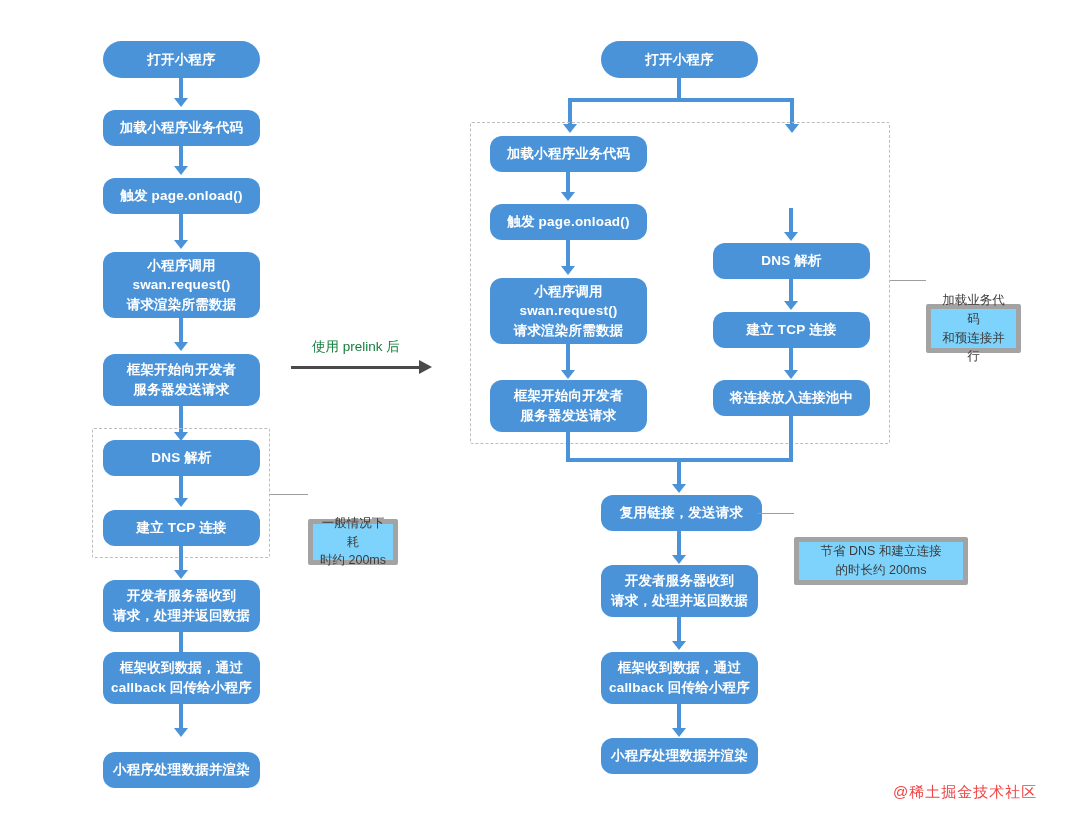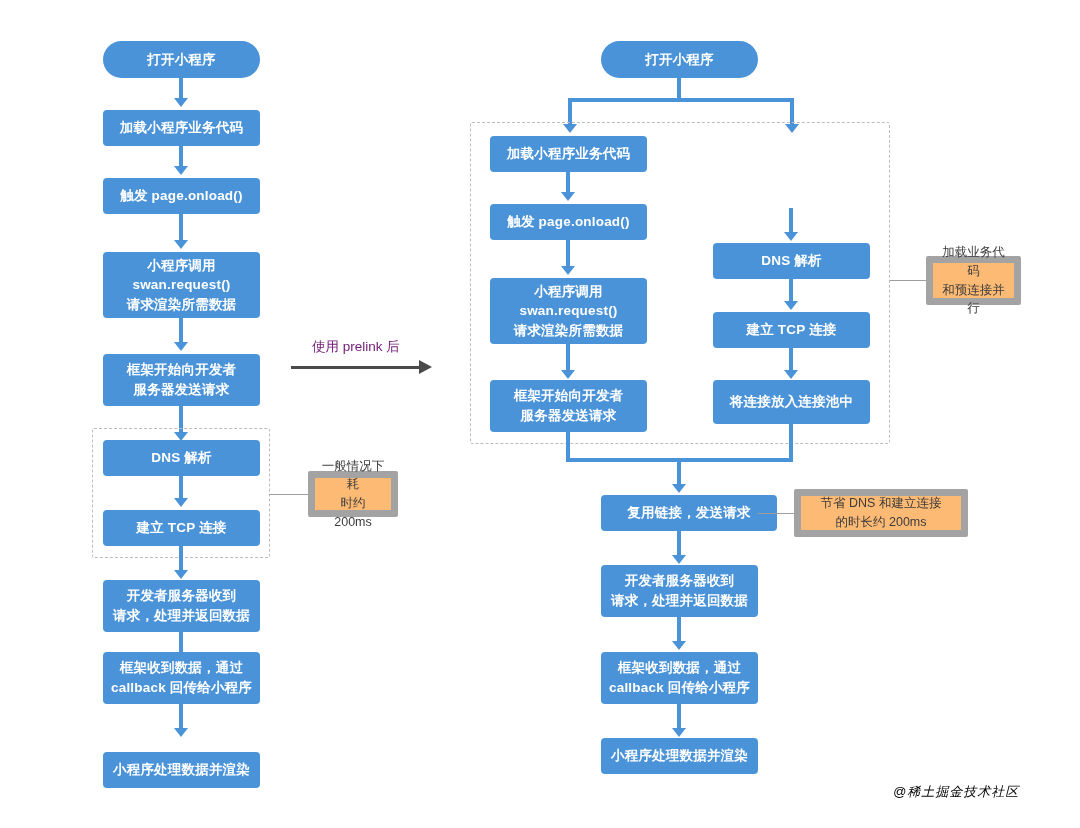--- a/index.html
+++ b/index.html
@@ -23,21 +23,21 @@
     box-sizing: border-box;
     background: #4a93d9;
     color: #ffffff;
     display: flex;
     align-items: center;
     justify-content: center;
     text-align: center;
     font-size: 13.5px;
     font-weight: bold;
     line-height: 1.45;
-    border-radius: 4px;
+    border-radius: 12px;
     letter-spacing: 0.2px;
     white-space: pre-line;
     padding: 2px 4px;
   }
   .node.pill {
     border-radius: 22px;
     text-align: right;
   }
   
   .vline {
@@ -63,32 +63,33 @@
     position: absolute;
     box-sizing: border-box;
     border: 1.5px dashed #bdbdbd;
     background: transparent;
     border-radius: 2px;
   }
   
   .callout {
     position: absolute;
     box-sizing: border-box;
-    border: 7px solid #a3a3a3;
-    background: #fdba74;
+    border: 5px solid #a3a3a3;
+    background: #7dd3fc;
     color: #3c3c3c;
     font-size: 12.5px;
     line-height: 1.5;
     display: flex;
     align-items: center;
     justify-content: center;
     text-align: center;
     white-space: pre-line;
     border-radius: 2px;
     padding: 2px 6px;
+    margin-top: 48px;
   }
   .leader {
     position: absolute;
     height: 1px;
     background: #9e9e9e;
   }
   
   .transition-line {
     position: absolute;
     height: 3px;
@@ -98,31 +99,30 @@
     position: absolute;
     width: 0;
     height: 0;
     border-top: 7px solid transparent;
     border-bottom: 7px solid transparent;
     border-left: 13px solid #4a4a4a;
   }
   .transition-label {
     position: absolute;
     font-size: 13.5px;
-    color: #701a75;
+    color: #15803d;
     white-space: nowrap;
   }
   
   .watermark {
     position: absolute;
-    font-size: 13px;
-    color: #000000;
+    font-size: 15px;
+    color: #ef4444;
     white-space: nowrap;
     letter-spacing: 1px;
-    font-style: italic;
   }
 </style>
 </head>
 <body>
 
 <div id="canvas">
 
   <div class="node pill" style="left:103px; top:41px; width:157px; height:37px;">打开小程序</div>
   <div class="vline" style="left:179px; top:78px; height:22px;"></div>
   <div class="arrowhead" style="left:174px; top:98px;"></div>
@@ -208,33 +208,33 @@
   <div class="arrowhead" style="left:784px; top:232px;"></div>
 
   <div class="node" style="left:713px; top:243px; width:157px; height:36px;">DNS 解析</div>
   <div class="vline" style="left:789px; top:279px; height:24px;"></div>
   <div class="arrowhead" style="left:784px; top:301px;"></div>
 
   <div class="node" style="left:713px; top:312px; width:157px; height:36px;">建立 TCP 连接</div>
   <div class="vline" style="left:789px; top:348px; height:24px;"></div>
   <div class="arrowhead" style="left:784px; top:370px;"></div>
 
-  <div class="node" style="left:713px; top:380px; width:157px; height:44px;">将连接放入连接池中</div>
+  <div class="node" style="left:713px; top:380px; width:157px; height:36px;">将连接放入连接池中</div>
 
   <div class="leader" style="left:890px; top:280px; width:36px;"></div>
   <div class="callout" style="left:926px; top:256px; width:95px; height:49px;">加载业务代码
 和预连接并行</div>
 
   <div class="vline" style="left:566px; top:432px; height:30px;"></div>
   <div class="vline" style="left:789px; top:416px; height:46px;"></div>
   <div class="hline" style="left:566px; top:458px; width:227px;"></div>
   <div class="vline" style="left:677px; top:458px; height:28px;"></div>
   <div class="arrowhead" style="left:672px; top:484px;"></div>
 
-  <div class="node" style="left:601px; top:495px; width:176px; height:36px;">复用链接，发送请求</div>
+  <div class="node" style="left:601px; top:495px; width:161px; height:36px;">复用链接，发送请求</div>
 
   <div class="leader" style="left:758px; top:513px; width:36px;"></div>
   <div class="callout" style="left:794px; top:489px; width:174px; height:48px;">节省 DNS 和建立连接
 的时长约 200ms</div>
 
   <div class="vline" style="left:677px; top:531px; height:26px;"></div>
   <div class="arrowhead" style="left:672px; top:555px;"></div>
 
   <div class="node" style="left:601px; top:565px; width:157px; height:52px;">开发者服务器收到
 请求，处理并返回数据</div>

